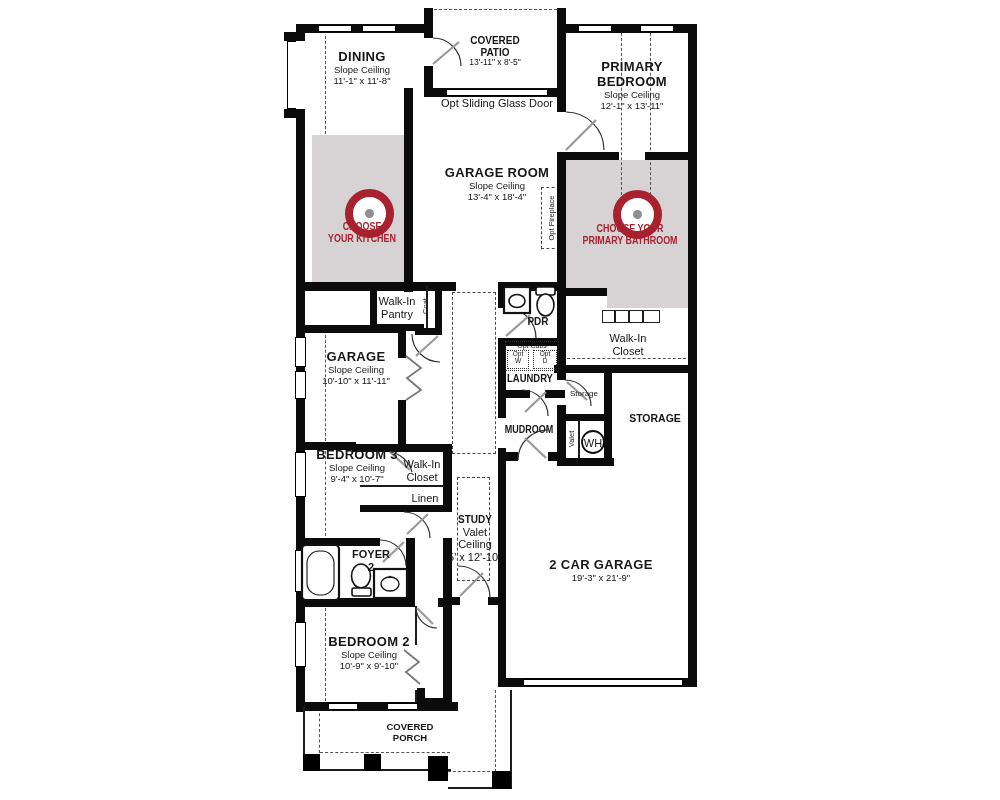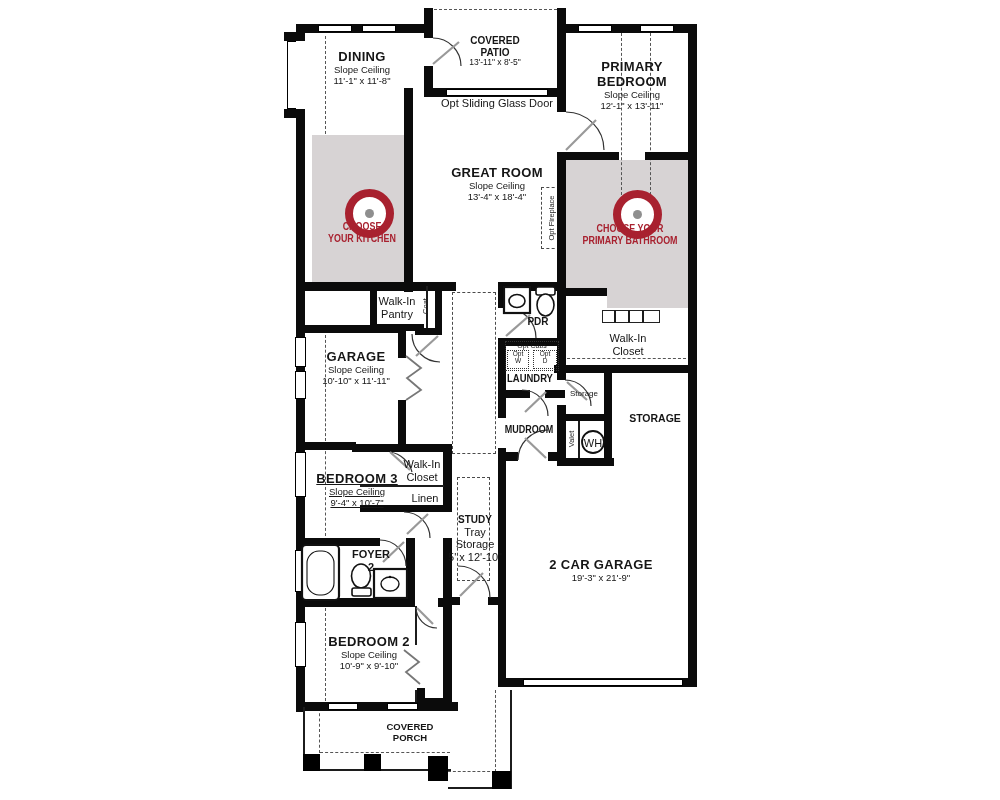--- a/index.html
+++ b/index.html
@@ -63,21 +63,21 @@
   </div>
 
   <div class="rl" style="left:567px;top:60px;width:130px;">
     <div class="b13">PRIMARY</div>
     <div class="b13">BEDROOM</div>
     <div class="r95">Slope Ceiling</div>
     <div class="r95">12'-1" x 13'-11"</div>
   </div>
 
   <div class="rl" style="left:425px;top:166px;width:144px;">
-    <div class="b13">GREAT ROOM</div>
+    <div class="b13">GARAGE ROOM</div>
     <div class="r95">Slope Ceiling</div>
     <div class="r95">13'-4" x 18'-4"</div>
   </div>
 
   <div class="rl r75" style="left:437px;top:97px;width:120px;">Opt Sliding Glass Door</div>
 
   <div class="vtext" style="left:523px;top:212px;width:56px;">Opt Fireplace</div>
 
   <div class="rl" style="left:300px;top:350px;width:112px;">
     <div class="b13">GARAGE</div>
@@ -110,36 +110,36 @@
   <div class="rl r75" style="left:582px;top:437px;width:22px;">WH</div>
 
   <div class="rl" style="left:600px;top:332px;width:56px;">
     <div class="r75">Walk-In</div>
     <div class="r75">Closet</div>
   </div>
 
   <div class="rl r8" style="left:560px;top:389px;width:48px;">Storage</div>
   <div class="rl b105" style="left:619px;top:412px;width:72px;">STORAGE</div>
 
-  <div class="rl" style="left:300px;top:472px;width:114px;text-decoration:underline;">
+  <div class="rl" style="left:300px;top:448px;width:114px;">
     <div class="b13">BEDROOM 3</div>
     <div class="r95">Slope Ceiling</div>
     <div class="r95">9'-4" x 10'-7"</div>
   </div>
 
   <div class="rl" style="left:397px;top:458px;width:50px;">
     <div class="r75">Walk-In</div>
     <div class="r75">Closet</div>
   </div>
 
   <div class="rl r75" style="left:400px;top:492px;width:50px;">Linen</div>
 
   <div class="rl" style="left:448px;top:514px;width:54px;">
     <div class="b10">STUDY</div>
-    <div class="r75">Tray Storage</div>
+    <div class="r75">Valet Ceiling</div>
     <div class="r75">5' x 12'-10"</div>
   </div>
 
   <div class="rl" style="left:346px;top:548px;width:50px;">
     <div class="b11">FOYER</div>
     <div class="b11">2</div>
   </div>
 
   <div class="rl" style="left:535px;top:558px;width:132px;">
     <div class="b13">2 CAR GARAGE</div>

